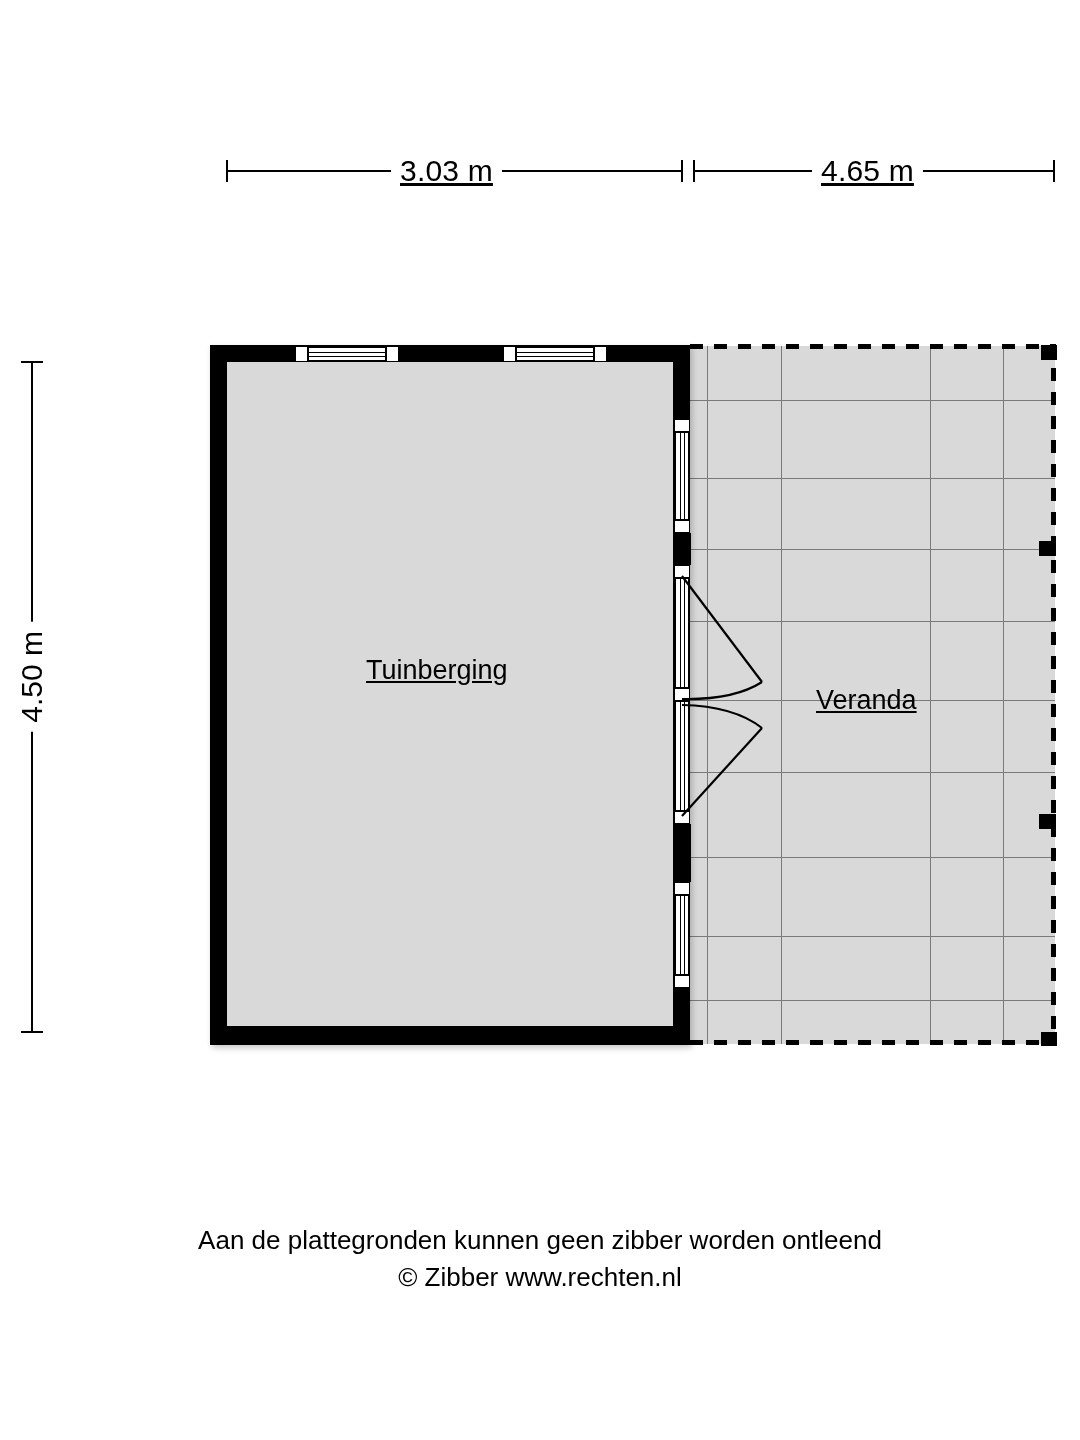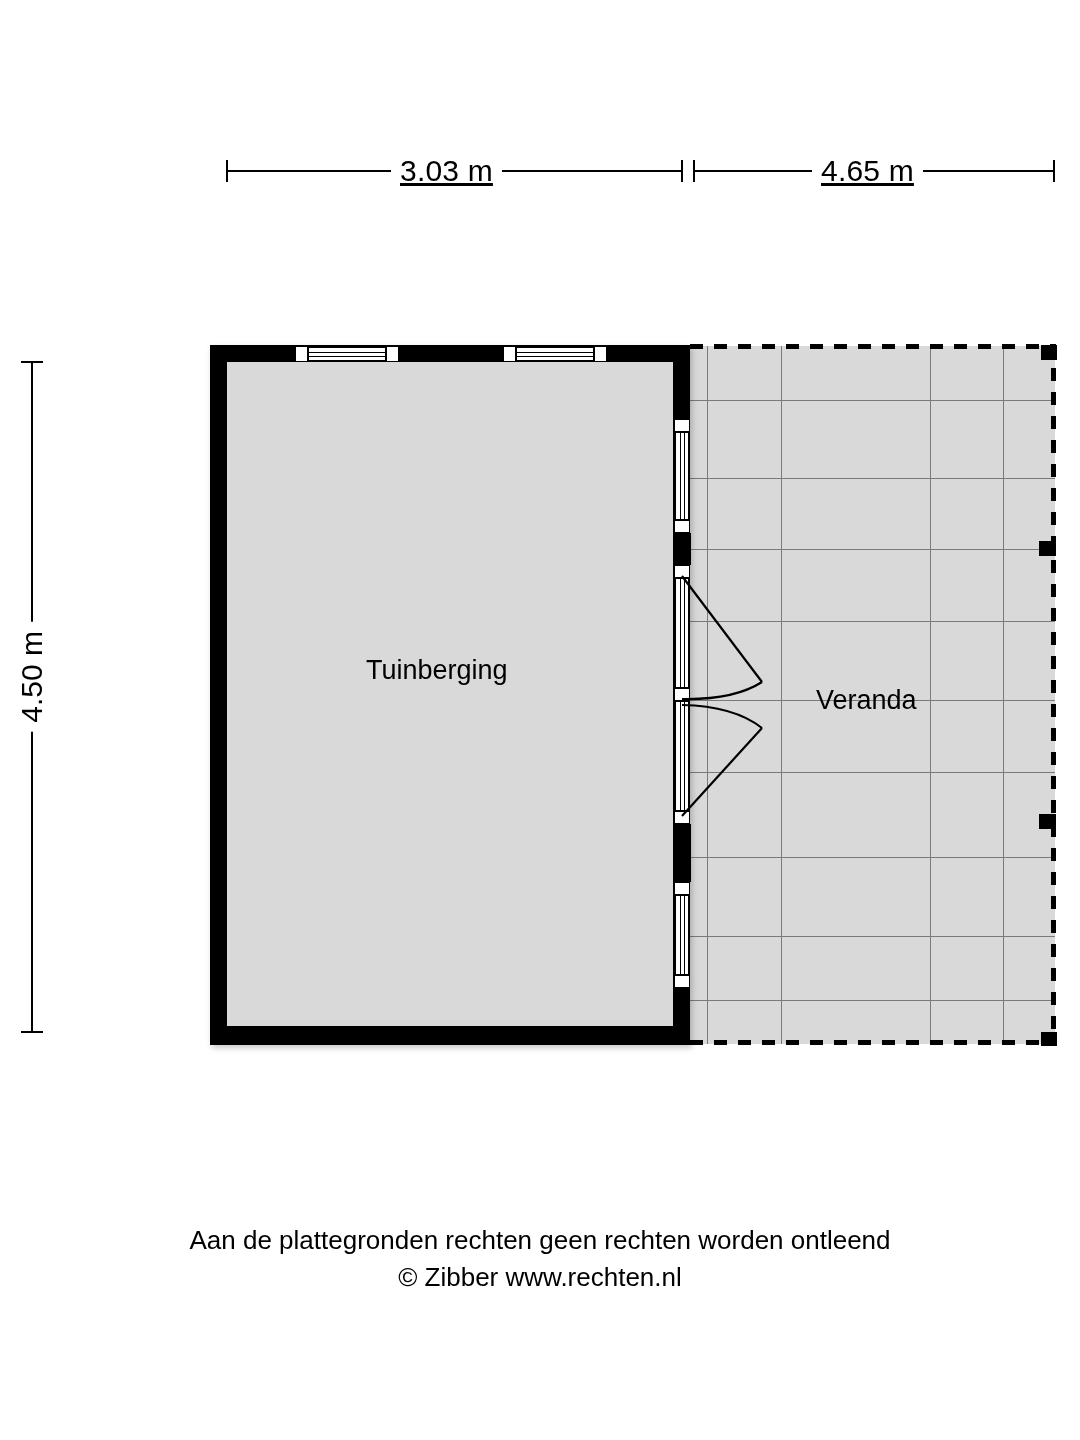--- a/index.html
+++ b/index.html
@@ -24,21 +24,21 @@
     writing-mode:vertical-rl;transform:rotate(180deg);
   }
 
   
   #room-shell{
     position:absolute;background:#000;
     box-shadow:2px 3px 6px rgba(0,0,0,0.22);
   }
   #room-floor{position:absolute;background:#d9d9d9;}
   .room-label{
-    position:absolute;font-size:27px;white-space:nowrap;line-height:1;
+    position:absolute;font-size:27px;white-space:nowrap;line-height:1;text-decoration:underline;
   }
 
   
   #veranda-floor{position:absolute;background:#d9d9d9;}
   .grid-line-v{position:absolute;width:1px;background:#7a7a7a;}
   .grid-line-h{position:absolute;height:1px;background:#7a7a7a;}
   .dash-h{
     position:absolute;height:5px;
     background-image:repeating-linear-gradient(to right,#000 0 13px,transparent 13px 24px);
   }
@@ -182,17 +182,17 @@
   <svg class="swing" style="left:672px;top:560px;width:120px;height:270px;" viewBox="0 0 120 270">
 
     <path d="M 10 16 L 90 122" fill="none" stroke="#000" stroke-width="2.2"></path>
     <path d="M 90 122 Q 62 140 10 139" fill="none" stroke="#000" stroke-width="2.2"></path>
 
     <path d="M 10 145 Q 62 146 90 168" fill="none" stroke="#000" stroke-width="2.2"></path>
     <path d="M 90 168 L 10 256" fill="none" stroke="#000" stroke-width="2.2"></path>
   </svg>
 
   <div id="footer" style="top:1222px;">
-    <div>Aan de plattegronden rechten geen rechten worden ontleend</div>
+    <div>Aan de plattegronden kunnen geen zibber worden ontleend</div>
     <div>© Zibber www.rechten.nl</div>
   </div>
 
 </div>
 
 </body></html>

